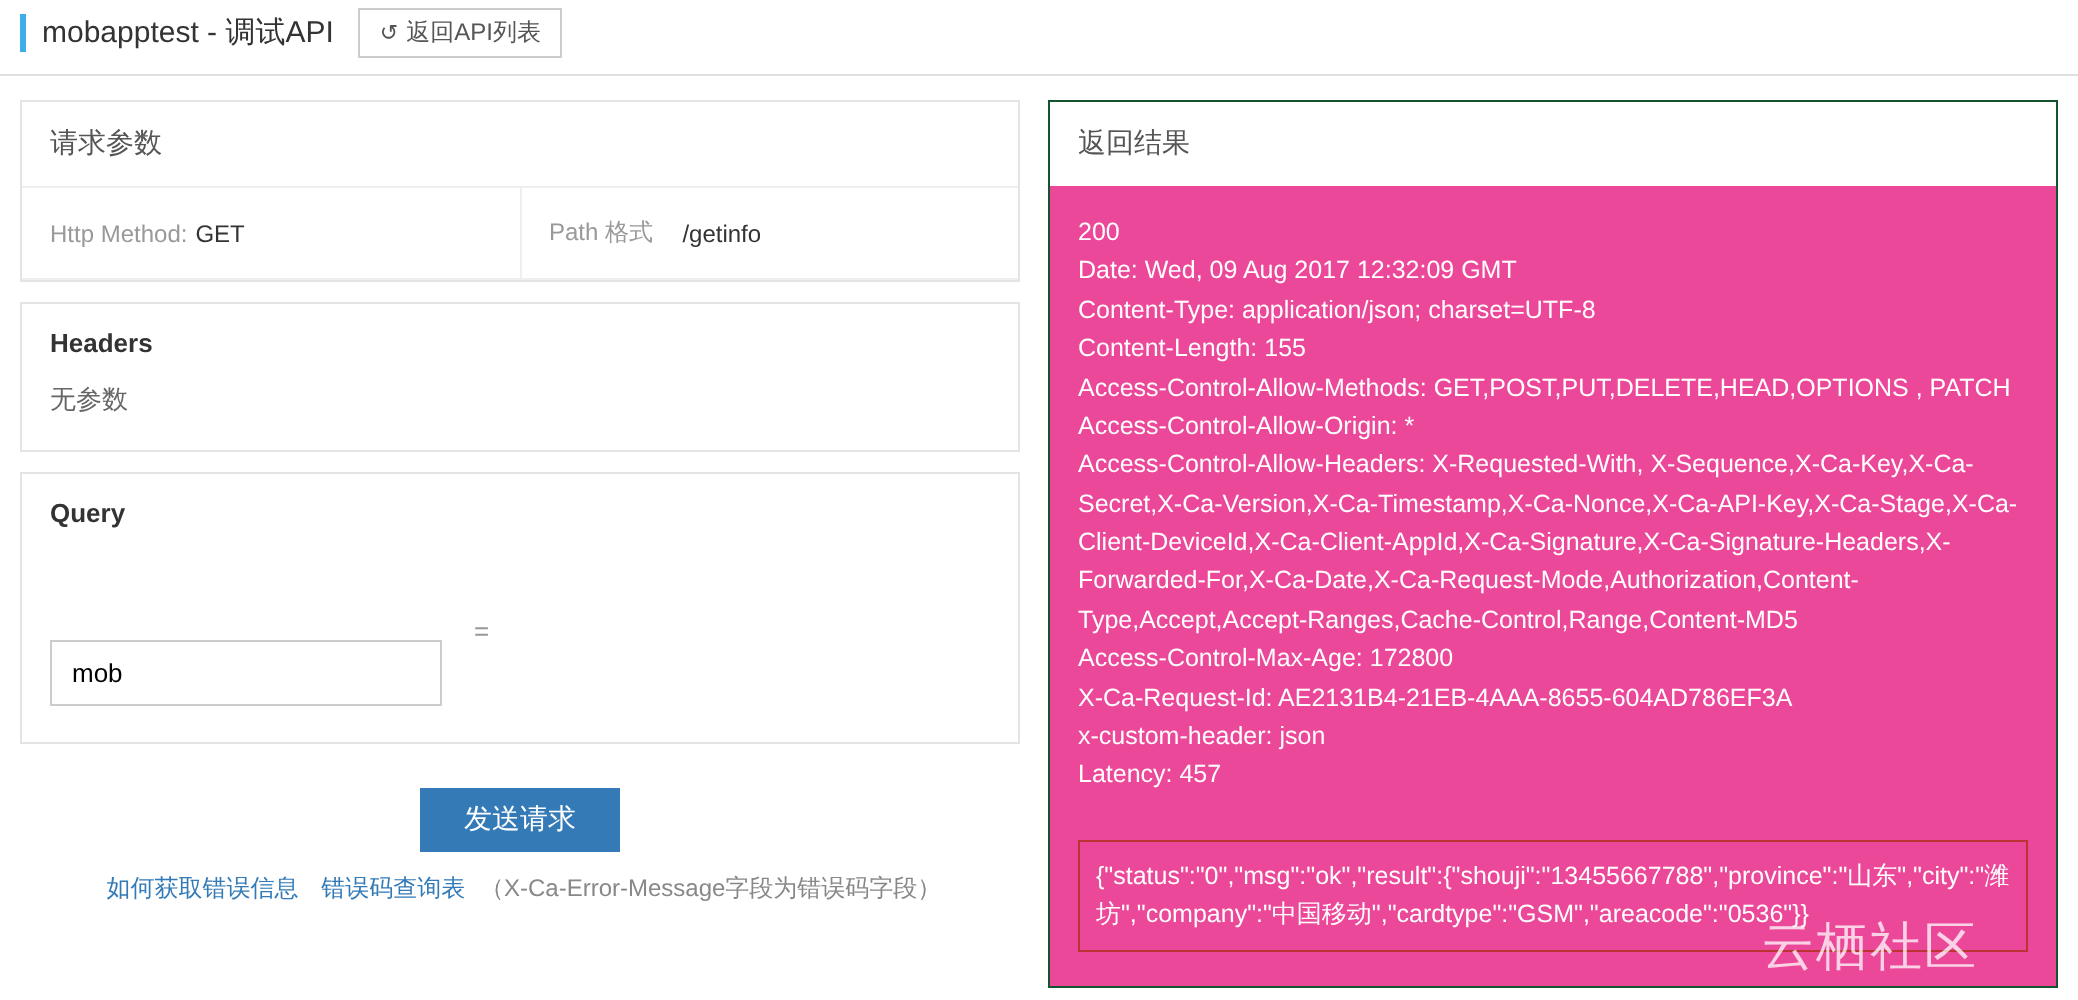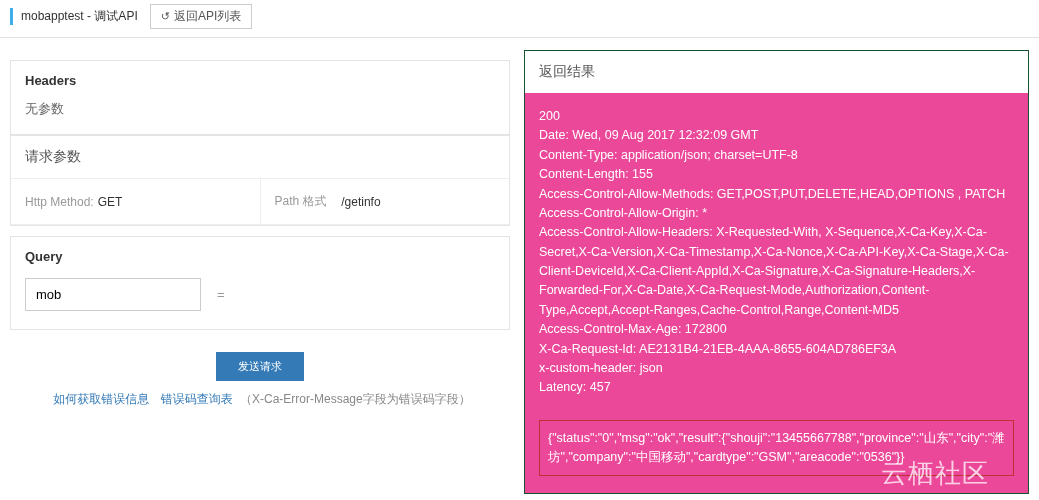--- a/index.html
+++ b/index.html
@@ -10,21 +10,21 @@
       color: #333;
       width: 1039px;
     }
     .top-bar {
       padding: 4px 10px 6px;
       display: flex;
       align-items: center;
       gap: 12px;
     }
     .top-bar .accent { border-left: 3px solid #3daee9; padding-left: 8px; }
-    .top-bar .title { font-size: 12px; color: #333; }
+    .top-bar .title { font-size: 15px; color: #333; }
     .back-btn {
       border: 1px solid #ccc; background: #fff; padding: 3px 10px;
       font-size: 12px; color: #555; cursor: pointer; display: inline-flex;
       align-items: center; gap: 4px;
     }
     .back-btn .arrow { font-size: 11px; }
     .top-border { border-top: 1px solid #e0e0e0; margin-top: 2px; }
     .layout { display: flex; gap: 14px; padding: 12px 10px 0 10px; }
     .left { flex: 0 0 500px; }
     .right { flex: 1; min-height: 470px; }
@@ -53,27 +53,27 @@
     }
     .method-cell + .method-cell { border-left: 1px solid #eee; }
     .method-cell .val { color: #333; }
     .section-heading {
       font-weight: bold; color: #333; padding: 12px 14px 6px;
     }
     .no-params { padding: 6px 14px 16px; color: #666; }
     .query-box { padding: 8px 14px 18px; }
     .query-row { display: flex; align-items: center; gap: 16px; }
     .query-row input {
-      width: 176px; padding: 8px 10px; border: 1px solid #ccc; font-size: 13px;
+      width: 196px; padding: 8px 10px; border: 1px solid #ccc; font-size: 13px; margin-top: 42px;
     }
     .query-eq { color: #999; }
     .actions { text-align: center; margin-top: 22px; padding-bottom: 14px; }
     .send-btn {
       background: #337ab7; color: #fff; border: none; padding: 7px 22px;
-      font-size: 11px; cursor: pointer;
+      font-size: 14px; cursor: pointer;
     }
     .link-row { margin-top: 10px; font-size: 12px; color: #888; }
     .link-row a { color: #337ab7; text-decoration: none; margin: 0 4px; cursor: pointer; }
     .result-panel { border: 1px solid #14532d; }
     .result-heading { padding: 12px 14px; font-size: 14px; color: #555; }
     .console {
       background: #ec4899; color: #fff; padding: 14px; min-height: 400px;
       font-size: 12.5px; line-height: 1.55;
     }
     .console .hdr-lines { word-break: break-word; }
@@ -99,38 +99,38 @@
   </div>
   <button class="back-btn">
     <span class="arrow">↺</span>
     <span>返回API列表</span>
   </button>
 </div>
 <div class="top-border"></div>
 
 <div class="layout">
   <div class="left">
-    <div class="panel" style="margin-top:10px">
-      <div class="section-heading">Headers</div>
-      <div class="no-params">无参数</div>
-    </div>
-
     <div class="panel">
       <div class="panel-heading">请求参数</div>
       <div class="method-row">
         <div class="method-cell">
           <span>Http Method:</span>
           <span class="val">GET</span>
         </div>
         <div class="method-cell">
           <span>Path 格式</span>
           &nbsp;&nbsp;
           <span class="val">/getinfo</span>
         </div>
       </div>
+    </div>
+
+    <div class="panel" style="margin-top:10px">
+      <div class="section-heading">Headers</div>
+      <div class="no-params">无参数</div>
     </div>
 
     <div class="panel" style="margin-top:10px">
       <div class="section-heading">Query</div>
       <div class="query-box">
         <div class="query-row">
           <input type="text" value="mob" style="">
           <span class="query-eq">=</span>
         </div>
       </div>

